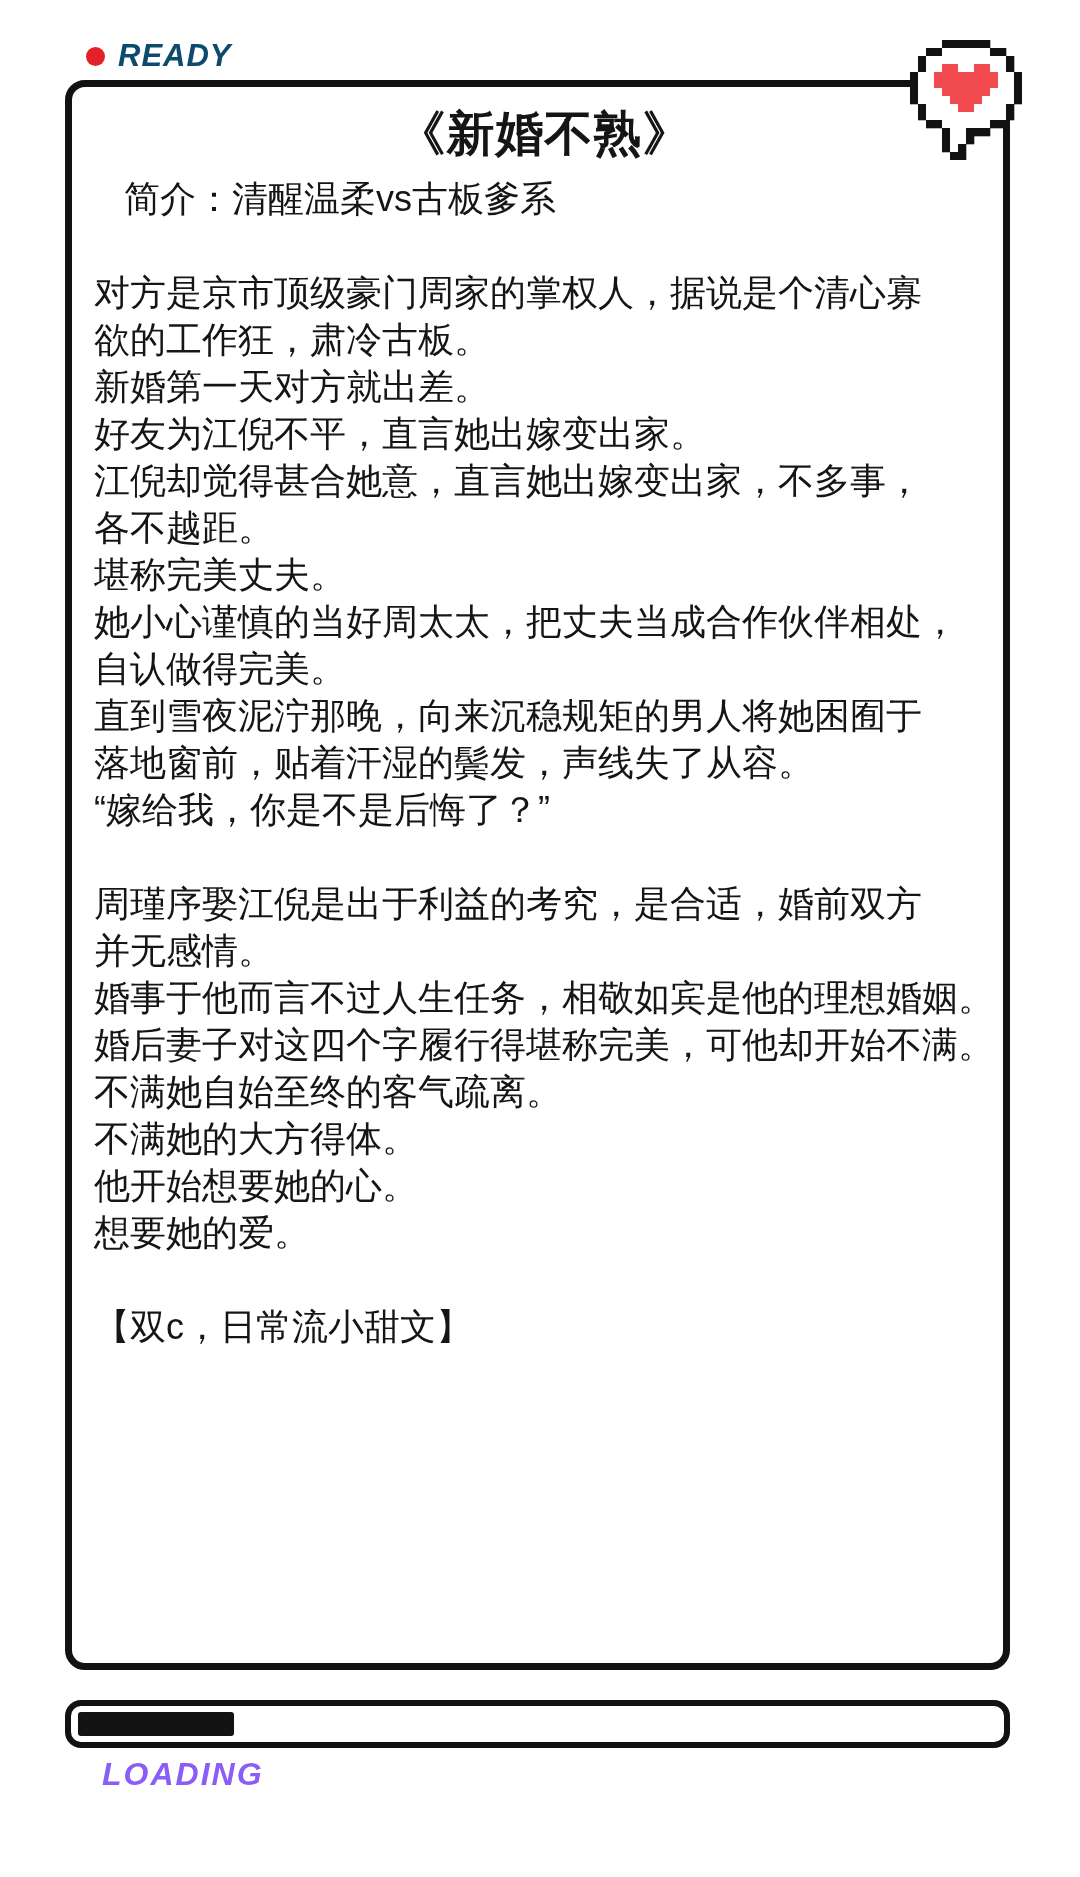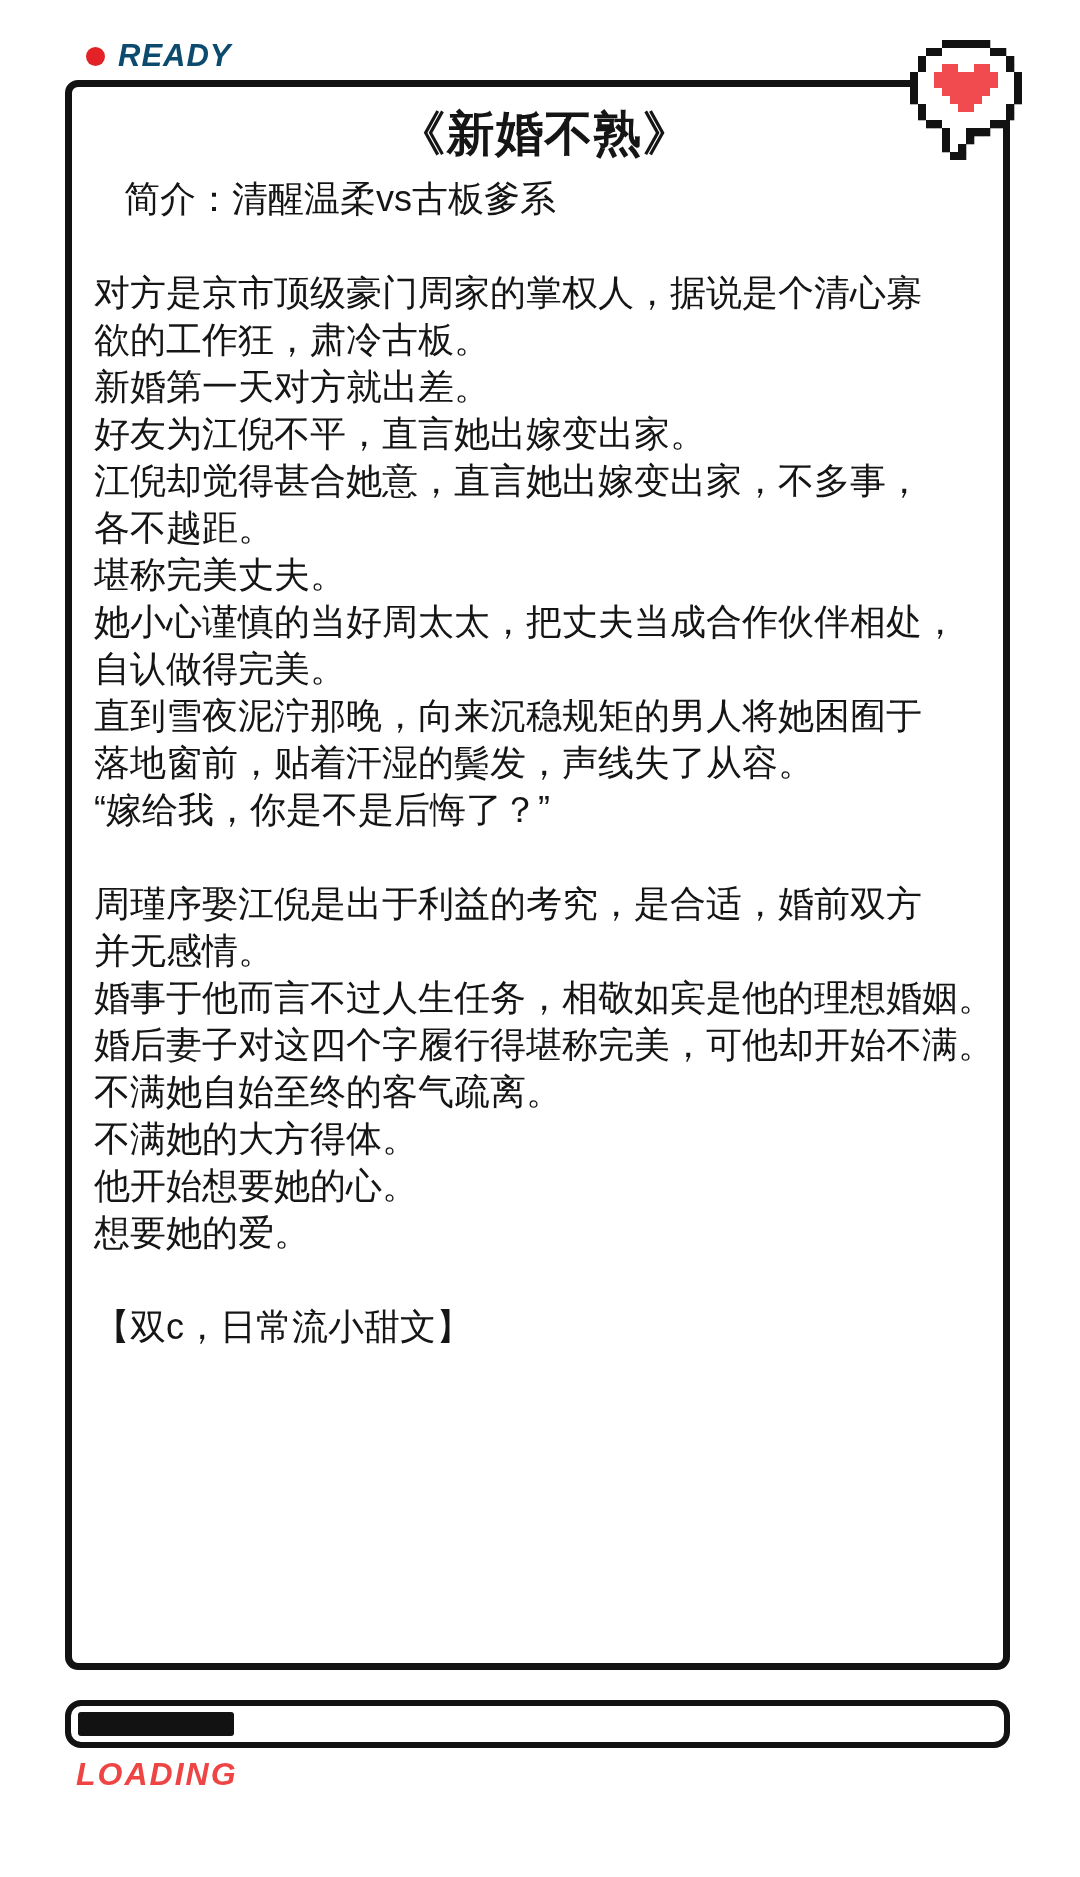--- a/index.html
+++ b/index.html
@@ -13,21 +13,21 @@
 
   
   .status { position:absolute; left:86px; top:38px; display:flex; align-items:center; gap:13px; }
   .dot { width:19px; height:19px; border-radius:50%; }
   .ready-text { font-size:31px; font-weight:bold; font-style:italic; letter-spacing:1px; color:#0c4a6e; }
 
   
   .card {
     position:absolute; left:65px; top:80px;
     width:945px; height:1590px; box-sizing:border-box;
-    border:7px solid #121212; border-radius:13px;
+    border:7px solid #121212; border-radius:20px;
     background:#ffffff;
     padding:14px 8px 0 22px;
   }
   .title { text-align:center; font-size:48px; font-weight:bold; letter-spacing:1px; margin-top:4px; line-height:58px; white-space:nowrap; }
   .intro { display:flex; margin-top:12px; font-size:36px; line-height:47px; }
   .intro-label { white-space:nowrap;margin-left:30px; }
   .intro-lines .line { white-space:nowrap; min-height:47px; }
   .story { margin-top:47px; font-size:36px; line-height:47px; }
   .story .line { white-space:nowrap; min-height:47px; }
 
@@ -35,21 +35,21 @@
   .heart-bubble { position:absolute; left:910px; top:40px; z-index:3; }
 
   
   .loading-bar {
     position:absolute; left:65px; top:1700px;
     width:945px; height:48px; box-sizing:border-box;
     border:6px solid #121212; border-radius:16px;
     padding:6px 7px; background:#ffffff;
   }
   .loading-fill { height:100%; background:#121212; border-radius:3px; width:0%; }
-  .loading-text { position:absolute; left:76px; top:1756px; font-size:32px; font-weight:bold; font-style:italic; letter-spacing:2px; color:#ef4444; }
+  .loading-text { position:absolute; left:102px; top:1756px; font-size:32px; font-weight:bold; font-style:italic; letter-spacing:2px; color:#8b5cf6; }
 </style>
 </head>
 <body>
 
 <div class="page">
 
   <div class="status">
     <span class="dot" style="background: rgb(227, 34, 39);"></span>
     <span class="ready-text">READY</span>
   </div>

